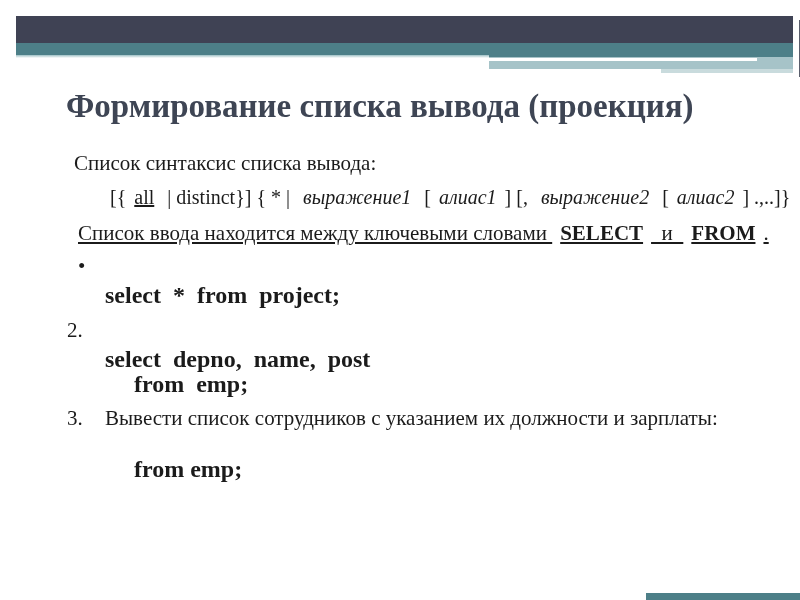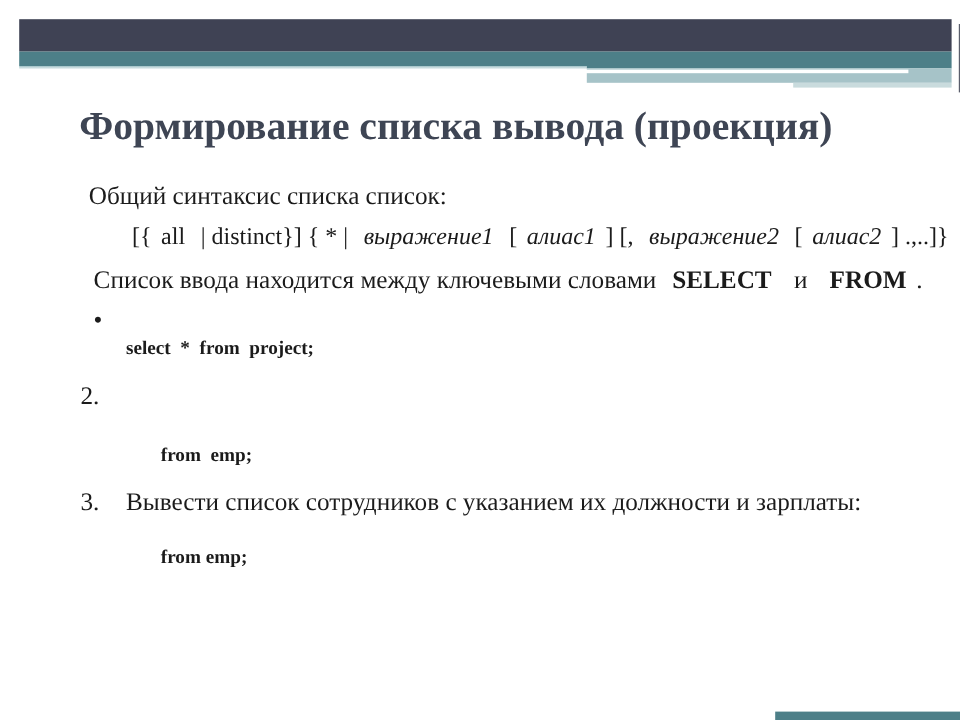--- a/index.html
+++ b/index.html
@@ -36,37 +36,37 @@
 
   
   .bar-bottom { position:absolute; left:630px; top:577px; width:167px; height:15px; background:var(--teal); }
 
   
   .title { position:absolute; left:50px; top:72px; width:720px;
            font-size:33px; color:var(--titlecolor); line-height:1.15; }
 
   
   .line { position:absolute; font-size:21px; line-height:1.2; white-space:pre-wrap; }
-  .code { font-weight:bold; font-size:16px; }
+  .code { font-weight:bold; font-size:24px; }
   .intro      { left:58px;  top:135px; }
   .syntax     { left:90px;  top:169px; font-size:20px; }
-  .selectfrom { left:58px;  top:205px; }
+  .selectfrom { left:58px;  top:205px;text-decoration:underline; }
   .b1-marker  { left:62px;  top:238px; }
   .b1-text    { left:89px;  top:238px; }
   .b1-code    { left:89px;  top:265px; }
   .i2-marker  { left:51px;  top:302px; }
   .i2-text    { left:89px;  top:302px; }
   .i2-code1   { left:89px;  top:329px; }
   .i2-code2   { left:118px; top:354px; }
   .i3-marker  { left:51px;  top:390px; }
   .i3-text    { left:89px;  top:390px; }
   .i3-code1   { left:89px;  top:413px; }
   .i3-code2   { left:118px; top:439px; }
 
-  .u { }
+  .u { text-decoration:underline; }
   .i { font-style:italic; }
   .b { font-weight:bold; }
 </style>
 </head>
 <body>
 
 <div class="slide">
 
   <div class="bar-slate"></div>
   <div class="bar-teal"></div>
@@ -79,29 +79,30 @@
     <div class="s s1"></div>
     <div class="s s2"></div>
     <div class="s s3"></div>
     <div class="s s4"></div>
     <div class="s s5"></div>
   </div>
   <div class="bar-bottom"></div>
 
   <h1 class="title">Формирование списка вывода (проекция)</h1>
 
-  <div class="line intro">Общий синтаксис списка список:</div>
+  <div class="line intro">Список синтаксис списка вывода:</div>
 
   <div class="line syntax"><span>[{</span><span class="u">all</span><span> | distinct}] { * | </span><span class="i">выражение1</span><span> [</span><span class="i">алиас1</span><span>] [, </span><span class="i">выражение2</span><span> [</span><span class="i">алиас2</span><span>] .,..]}</span></div>
 
   <div class="line selectfrom"><span>Список ввода находится между ключевыми словами </span><span class="b">SELECT</span><span>  и  </span><span class="b">FROM</span><span>.</span></div>
 
   <div class="line b1-marker">•</div>
   <div class="line code b1-code">select  *  from  project;</div>
 
   <div class="line i2-marker">2.</div>
+  <div class="line code i2-code1">select  depno,  name,  post</div>
   <div class="line code i2-code2">from  emp;</div>
 
   <div class="line i3-marker">3.</div>
   <div class="line i3-text">Вывести список сотрудников с указанием их должности и зарплаты:</div>
   <div class="line code i3-code2">from emp;</div>
 
 </div>
 
 </body></html>

